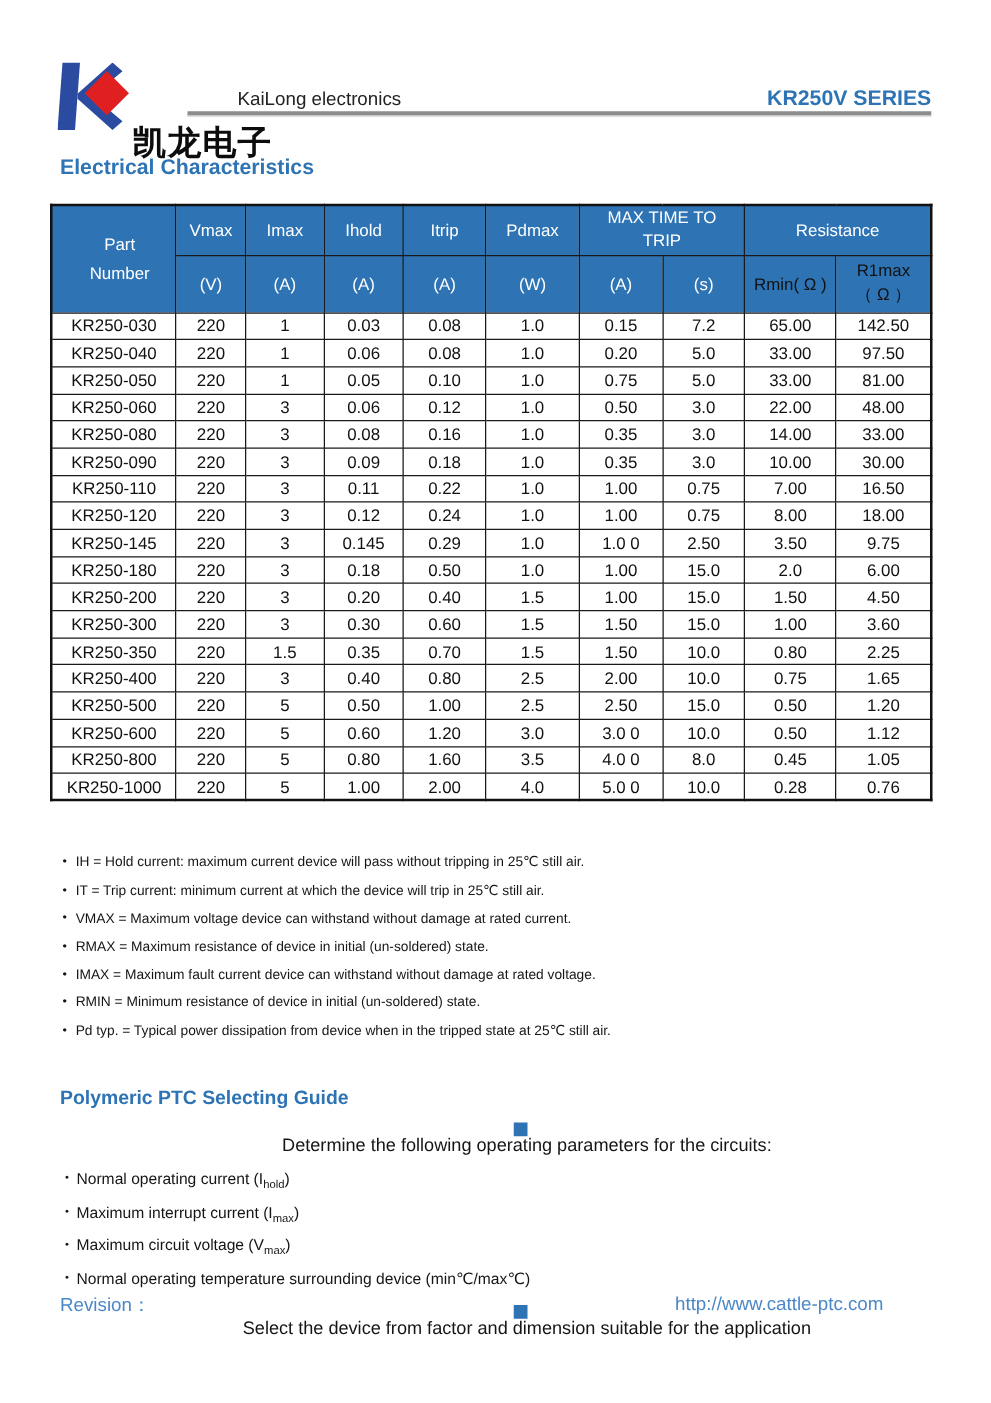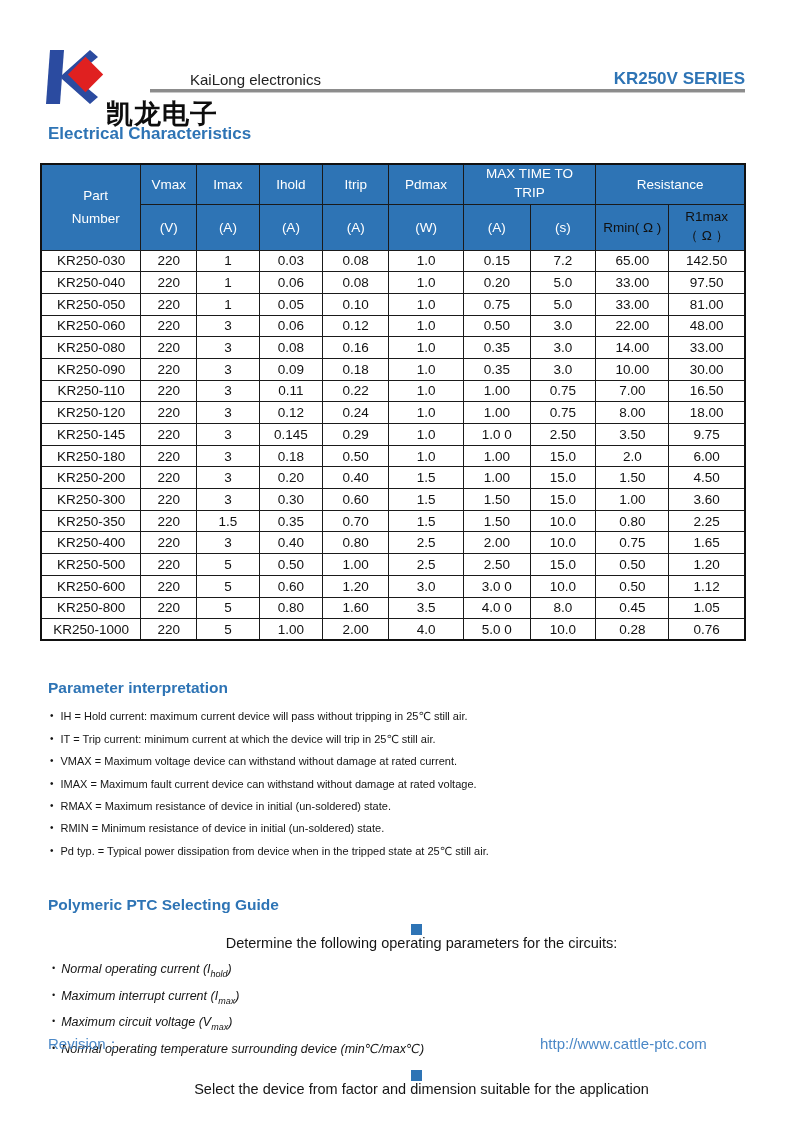--- a/index.html
+++ b/index.html
@@ -91,21 +91,21 @@
   .guide-wrap { margin-top:34px; }
   .step {
     margin:10px 0 0 50px;
     font-size:14.5px; color:#151515;
     display:flex; align-items:center;flex-direction:column;
   }
   .sq {
     display:inline-block; width:11px; height:11px;
     background:#2e74b5; margin-right:10px; flex:0 0 auto;
   }
-  ul.gbul { list-style:none; margin:7px 0 0 52px;font-style:italic; }
+  ul.gbul { list-style:none; margin:7px 0 0 52px; }
   ul.gbul li { font-size:12.5px; line-height:21px; color:#151515; }
   ul.gbul li::before {
     content:"\2022";
     font-size:9px; vertical-align:2px;
     margin-right:6px; color:#151515;
   }
   ul.gbul sub { font-size:9px; }
 
   
   .footer { position:absolute; left:0; right:0; top:1035px; height:24px; }
@@ -384,27 +384,26 @@
           <td>4.0</td>
           <td>5.0 0</td>
           <td>10.0</td>
           <td>0.28</td>
           <td>0.76</td>
         </tr>
       </tbody>
   </table>
 
   <div class="param-wrap">
-    <div class="h-sub">Parameter interpretation</div>
     <ul class="param">
         <li>IH = Hold current: maximum current device will pass without tripping in 25℃  still air.</li>
         <li>IT = Trip current: minimum current at which the device will trip in 25℃  still air.</li>
         <li>VMAX = Maximum voltage device can withstand without damage at rated current.</li>
+        <li>RMAX = Maximum resistance of device in initial (un-soldered) state.</li>
         <li>IMAX = Maximum fault current device can withstand without damage at rated voltage.</li>
-        <li>RMAX = Maximum resistance of device in initial (un-soldered) state.</li>
         <li>RMIN = Minimum resistance of device in initial (un-soldered) state.</li>
         <li>Pd typ. = Typical power dissipation from device when in the tripped state at 25℃  still air.</li>
       </ul>
   </div>
 
   <div class="guide-wrap">
     <div class="h-sub">Polymeric PTC Selecting Guide</div>
     <div class="step">
       <span class="sq"></span>
       <span>Determine the following operating parameters for the circuits:</span>

